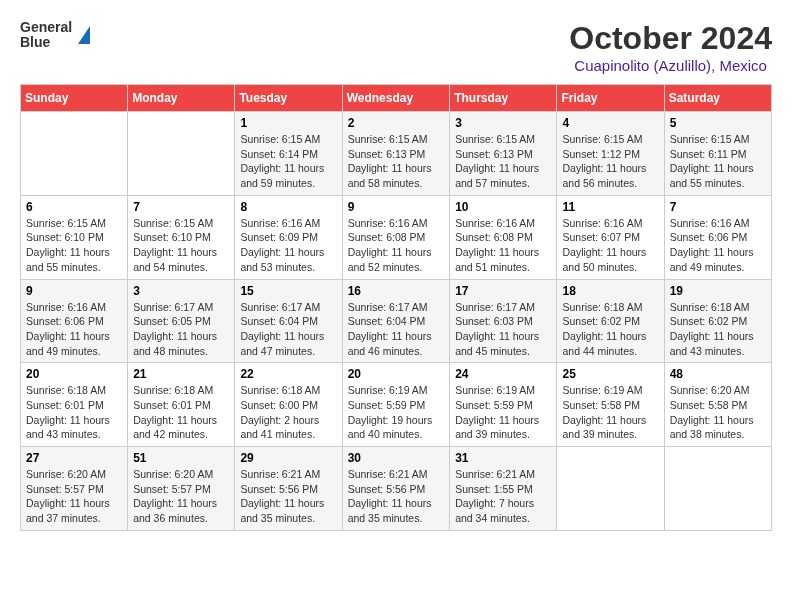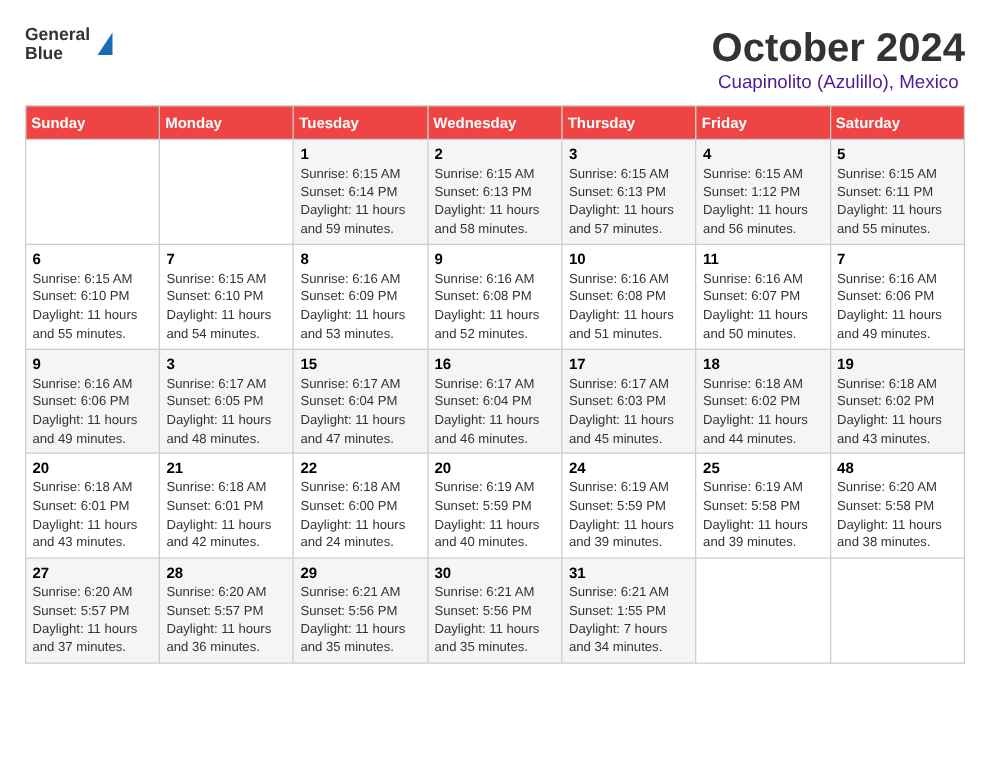--- a/index.html
+++ b/index.html
@@ -212,46 +212,46 @@
         <td>
           <span class="day-number">20</span>
           <div class="day-info"><span>Sunrise: 6:18 AM</span><br><span>Sunset: 6:01 PM</span><br><span>Daylight: 11 hours and 43 minutes.</span></div>
         </td>
         <td>
           <span class="day-number">21</span>
           <div class="day-info"><span>Sunrise: 6:18 AM</span><br><span>Sunset: 6:01 PM</span><br><span>Daylight: 11 hours and 42 minutes.</span></div>
         </td>
         <td>
           <span class="day-number">22</span>
-          <div class="day-info"><span>Sunrise: 6:18 AM</span><br><span>Sunset: 6:00 PM</span><br><span>Daylight: 11 hours and 24 minutes.</span></div>
+          <div class="day-info"><span>Sunrise: 6:18 AM</span><br><span>Sunset: 6:00 PM</span><br><span>Daylight: 2 hours and 41 minutes.</span></div>
         </td>
         <td>
           <span class="day-number">20</span>
-          <div class="day-info"><span>Sunrise: 6:19 AM</span><br><span>Sunset: 5:59 PM</span><br><span>Daylight: 11 hours and 40 minutes.</span></div>
+          <div class="day-info"><span>Sunrise: 6:19 AM</span><br><span>Sunset: 5:59 PM</span><br><span>Daylight: 19 hours and 40 minutes.</span></div>
         </td>
         <td>
           <span class="day-number">24</span>
           <div class="day-info"><span>Sunrise: 6:19 AM</span><br><span>Sunset: 5:59 PM</span><br><span>Daylight: 11 hours and 39 minutes.</span></div>
         </td>
         <td>
           <span class="day-number">25</span>
           <div class="day-info"><span>Sunrise: 6:19 AM</span><br><span>Sunset: 5:58 PM</span><br><span>Daylight: 11 hours and 39 minutes.</span></div>
         </td>
         <td>
           <span class="day-number">48</span>
           <div class="day-info"><span>Sunrise: 6:20 AM</span><br><span>Sunset: 5:58 PM</span><br><span>Daylight: 11 hours and 38 minutes.</span></div>
         </td>
       </tr>
       <tr>
         <td>
           <span class="day-number">27</span>
           <div class="day-info"><span>Sunrise: 6:20 AM</span><br><span>Sunset: 5:57 PM</span><br><span>Daylight: 11 hours and 37 minutes.</span></div>
         </td>
         <td>
-          <span class="day-number">28</span>
+          <span class="day-number">51</span>
           <div class="day-info"><span>Sunrise: 6:20 AM</span><br><span>Sunset: 5:57 PM</span><br><span>Daylight: 11 hours and 36 minutes.</span></div>
         </td>
         <td>
           <span class="day-number">29</span>
           <div class="day-info"><span>Sunrise: 6:21 AM</span><br><span>Sunset: 5:56 PM</span><br><span>Daylight: 11 hours and 35 minutes.</span></div>
         </td>
         <td>
           <span class="day-number">30</span>
           <div class="day-info"><span>Sunrise: 6:21 AM</span><br><span>Sunset: 5:56 PM</span><br><span>Daylight: 11 hours and 35 minutes.</span></div>
         </td>

